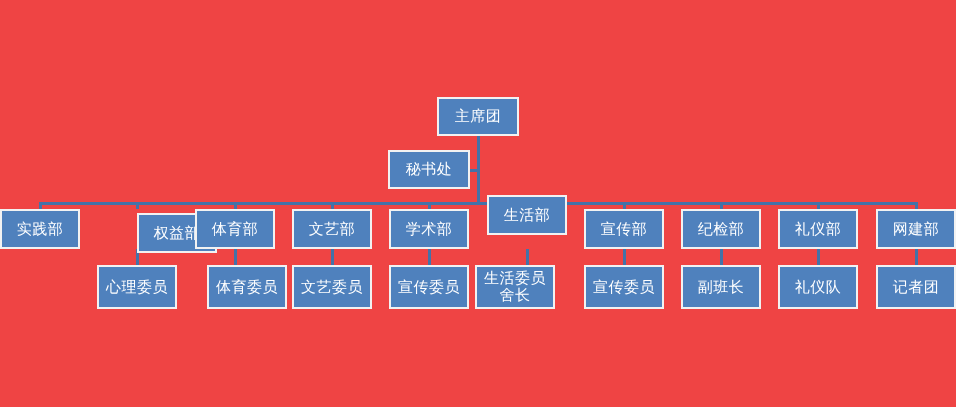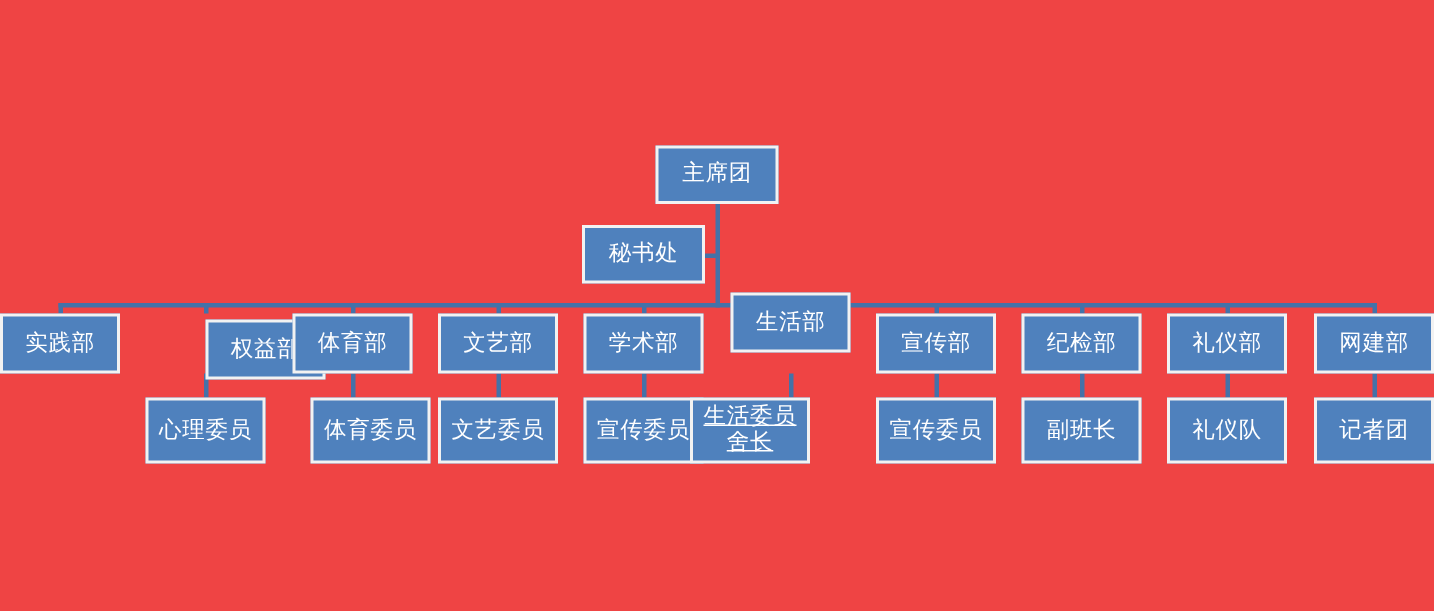--- a/index.html
+++ b/index.html
@@ -97,21 +97,21 @@
       <div class="node" style="left: 584px; top: 209px; width: 80px; height: 40px;">宣传部</div>
       <div class="node" style="left: 681px; top: 209px; width: 80px; height: 40px;">纪检部</div>
       <div class="node" style="left: 778px; top: 209px; width: 80px; height: 40px;">礼仪部</div>
       <div class="node" style="left: 876px; top: 209px; width: 80px; height: 40px;">网建部</div>
     </div>
   <div id="child-node-layer">
       <div class="node" style="left: 97px; top: 265px; width: 80px; height: 44px;">心理委员</div>
       <div class="node" style="left: 195px; top: 265px; width: 80px; height: 44px; margin-left: 12px;">体育委员</div>
       <div class="node" style="left: 292px; top: 265px; width: 80px; height: 44px;">文艺委员</div>
       <div class="node" style="left: 389px; top: 265px; width: 80px; height: 44px;">宣传委员</div>
-      <div class="node" style="left: 460px; top: 265px; width: 80px; height: 44px; text-decoration: underline;">生活委员
+      <div class="node" style="left: 475px; top: 265px; width: 80px; height: 44px;">生活委员
 舍长</div>
       <div class="node" style="left: 584px; top: 265px; width: 80px; height: 44px;">宣传委员</div>
       <div class="node" style="left: 681px; top: 265px; width: 80px; height: 44px;">副班长</div>
       <div class="node" style="left: 778px; top: 265px; width: 80px; height: 44px;">礼仪队</div>
       <div class="node" style="left: 876px; top: 265px; width: 80px; height: 44px;">记者团</div>
     </div>
 
 </div>
 
 </body></html>

